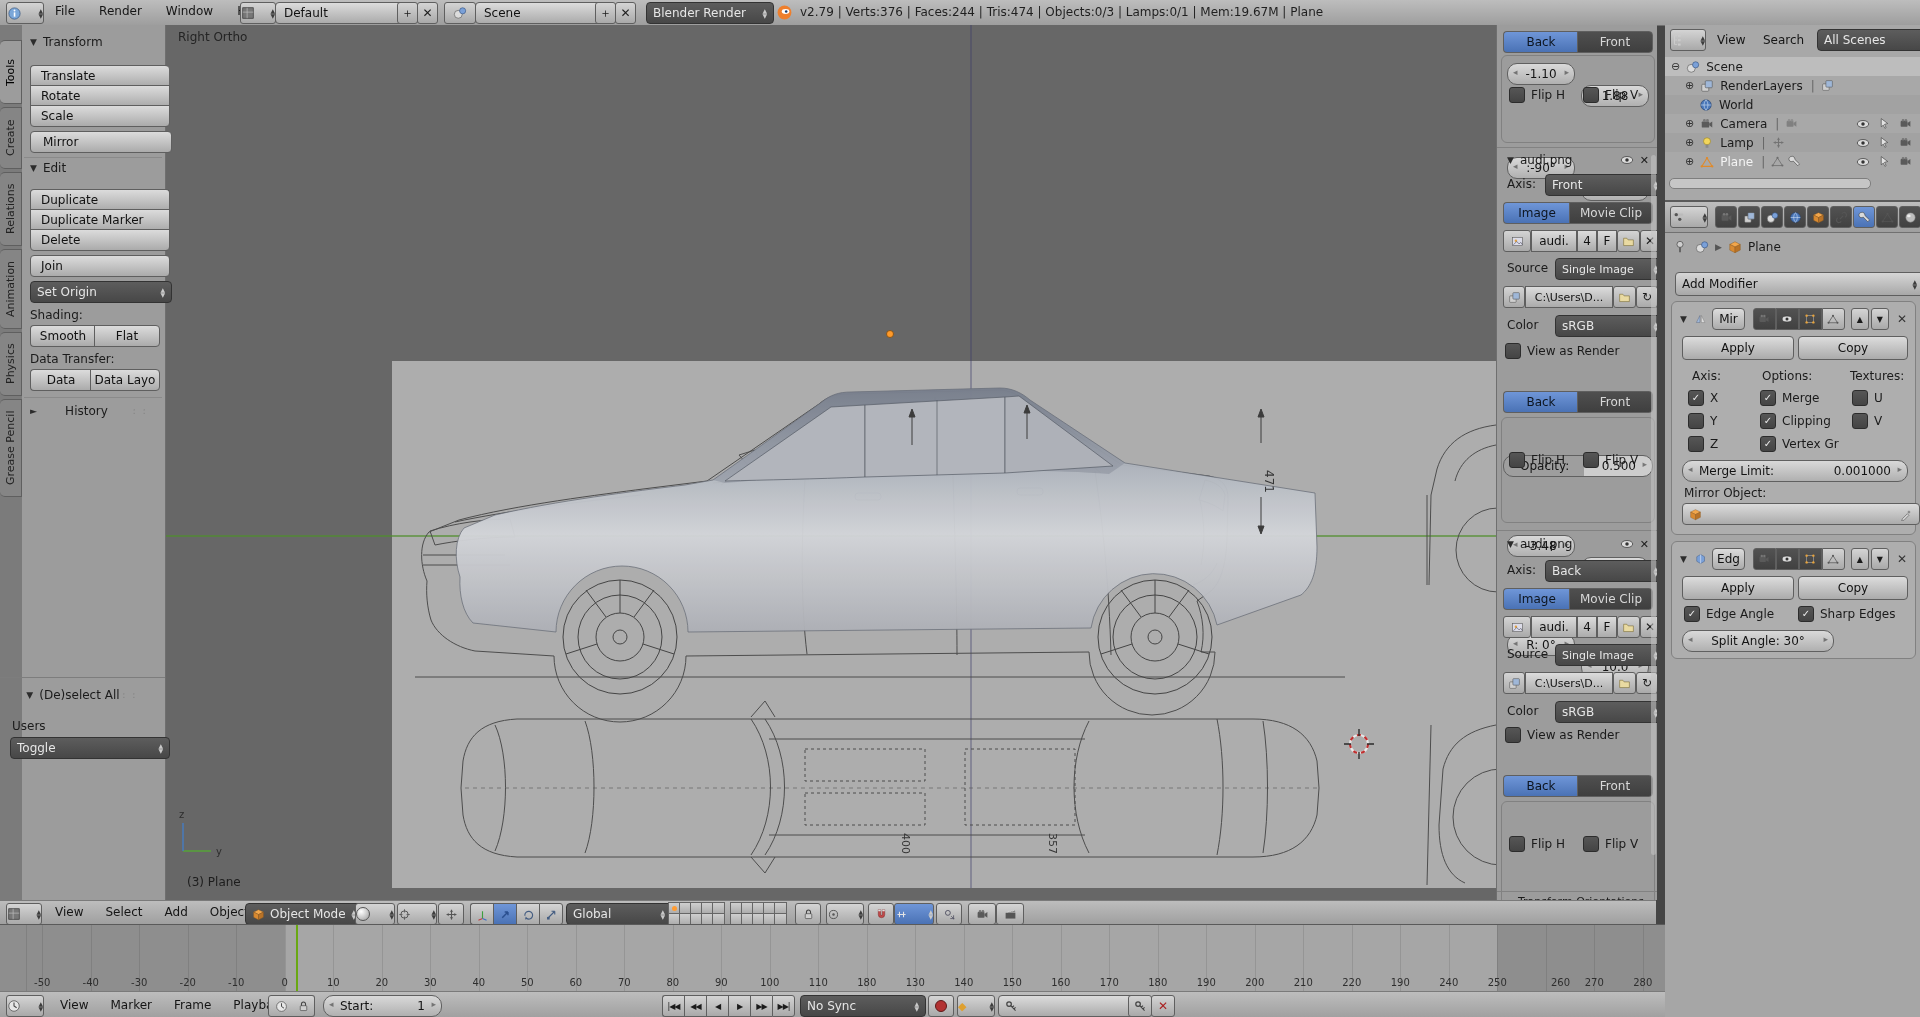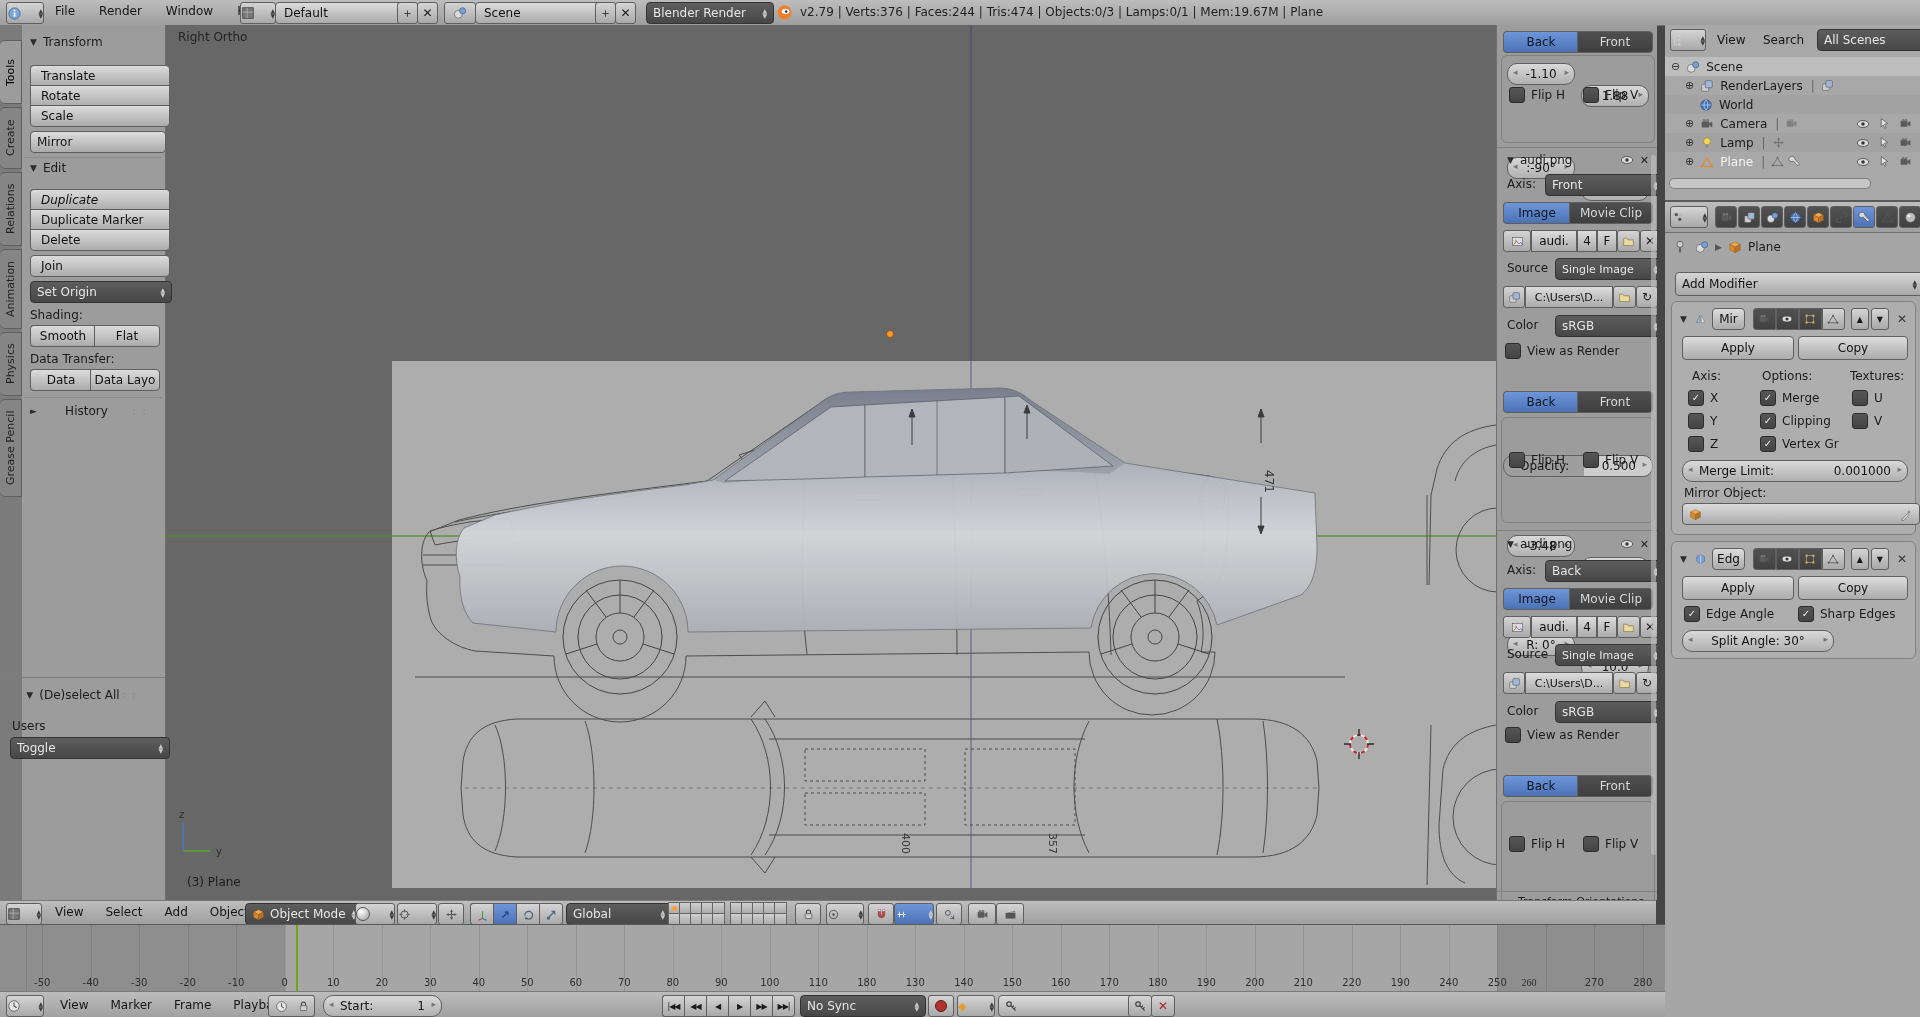--- a/index.html
+++ b/index.html
@@ -392,25 +392,25 @@
       <div class="abs vtab" style="left:0;top:82px; width:21px;height:60px;">Create</div>
       <div class="abs vtab" style="left:0;top:147px;width:21px;height:72px;">Relations</div>
       <div class="abs vtab" style="left:0;top:224px;width:21px;height:78px;">Animation</div>
       <div class="abs vtab" style="left:0;top:307px;width:21px;height:62px;">Physics</div>
       <div class="abs vtab" style="left:0;top:374px;width:21px;height:96px;">Grease Pencil</div>
 
       <div class="abs row hdrT" style="left:30px;top:10px;">Transform</div>
       <div class="abs btn seg-l" style="left:30px;top:40px;width:128px;border-radius:4px 4px 0 0;border-bottom:none;justify-content:flex-start;padding-left:10px;">Translate</div>
       <div class="abs btn" style="left:30px;top:60px;width:128px;border-radius:0;border-bottom:none;justify-content:flex-start;padding-left:10px;">Rotate</div>
       <div class="abs btn" style="left:30px;top:80px;width:128px;border-radius:0 0 4px 4px;justify-content:flex-start;padding-left:10px;">Scale</div>
-      <div class="abs btn" style="left:30px;top:106px;width:128px;justify-content:flex-start;padding-left:6px;">Mirror</div>
+      <div class="abs btn" style="left:30px;top:106px;width:128px;justify-content:flex-start;padding-left:12px;">Mirror</div>
       <div class="abs" style="left:24px;top:132px;width:138px;border-top:1px solid #8a8a8a;"></div>
 
       <div class="abs row hdrT" style="left:30px;top:136px;">Edit</div>
-      <div class="abs btn" style="left:30px;top:164px;width:128px;border-radius:4px 4px 0 0;border-bottom:none;justify-content:flex-start;padding-left:10px;font-style:italic;">Duplicate</div>
+      <div class="abs btn" style="left:30px;top:164px;width:128px;border-radius:4px 4px 0 0;border-bottom:none;justify-content:flex-start;padding-left:10px;">Duplicate</div>
       <div class="abs btn" style="left:30px;top:184px;width:128px;border-radius:0;border-bottom:none;justify-content:flex-start;padding-left:10px;">Duplicate Marker</div>
       <div class="abs btn" style="left:30px;top:204px;width:128px;border-radius:0 0 4px 4px;justify-content:flex-start;padding-left:10px;">Delete</div>
       <div class="abs btn" style="left:30px;top:230px;width:128px;justify-content:flex-start;padding-left:10px;">Join</div>
       <div class="abs dd" style="left:30px;top:256px;width:128px;">
         <span>Set Origin</span>
           <span class="dda"></span>
       </div>
       <span class="abs lbl" style="left:30px;top:283px;">Shading:</span>
       <div class="abs btn seg-l" style="left:30px;top:300px;width:64px;">Smooth</div>
       <div class="abs btn seg-r" style="left:94px;top:300px;width:64px;">Flat</div>
@@ -766,21 +766,21 @@
         <span style="width:48.5px;flex:none;text-align:center;font-size:10px;color:#2e2e2e;">160</span>
         <span style="width:48.5px;flex:none;text-align:center;font-size:10px;color:#2e2e2e;">170</span>
         <span style="width:48.5px;flex:none;text-align:center;font-size:10px;color:#2e2e2e;">180</span>
         <span style="width:48.5px;flex:none;text-align:center;font-size:10px;color:#2e2e2e;">190</span>
         <span style="width:48.5px;flex:none;text-align:center;font-size:10px;color:#2e2e2e;">200</span>
         <span style="width:48.5px;flex:none;text-align:center;font-size:10px;color:#2e2e2e;">210</span>
         <span style="width:48.5px;flex:none;text-align:center;font-size:10px;color:#2e2e2e;">220</span>
         <span style="width:48.5px;flex:none;text-align:center;font-size:10px;color:#2e2e2e;">190</span>
         <span style="width:48.5px;flex:none;text-align:center;font-size:10px;color:#2e2e2e;">240</span>
         <span style="width:48.5px;flex:none;text-align:center;font-size:10px;color:#2e2e2e;">250</span>
-        <span style="width:48.5px;flex:none;text-align:left;font-size:10px;color:#2e2e2e;font-family:Liberation Serif, serif;">260</span>
+        <span style="width:48.5px;flex:none;text-align:right;font-size:10px;color:#2e2e2e;">260</span>
         <span style="width:48.5px;flex:none;text-align:center;font-size:10px;color:#2e2e2e;">270</span>
         <span style="width:48.5px;flex:none;text-align:center;font-size:10px;color:#2e2e2e;">280</span>
     </div>
 
     <div class="abs hstrip" style="left:0;top:66px;width:1665px;height:27px;">
       <div class="abs iconbtn" style="left:6px;top:3px;width:36px;height:20px;">
         <svg width="14" height="14">
             <use href="#i-clock"></use>
           </svg>
           <span class="dda" style="color:#3c3c3c;"></span>

